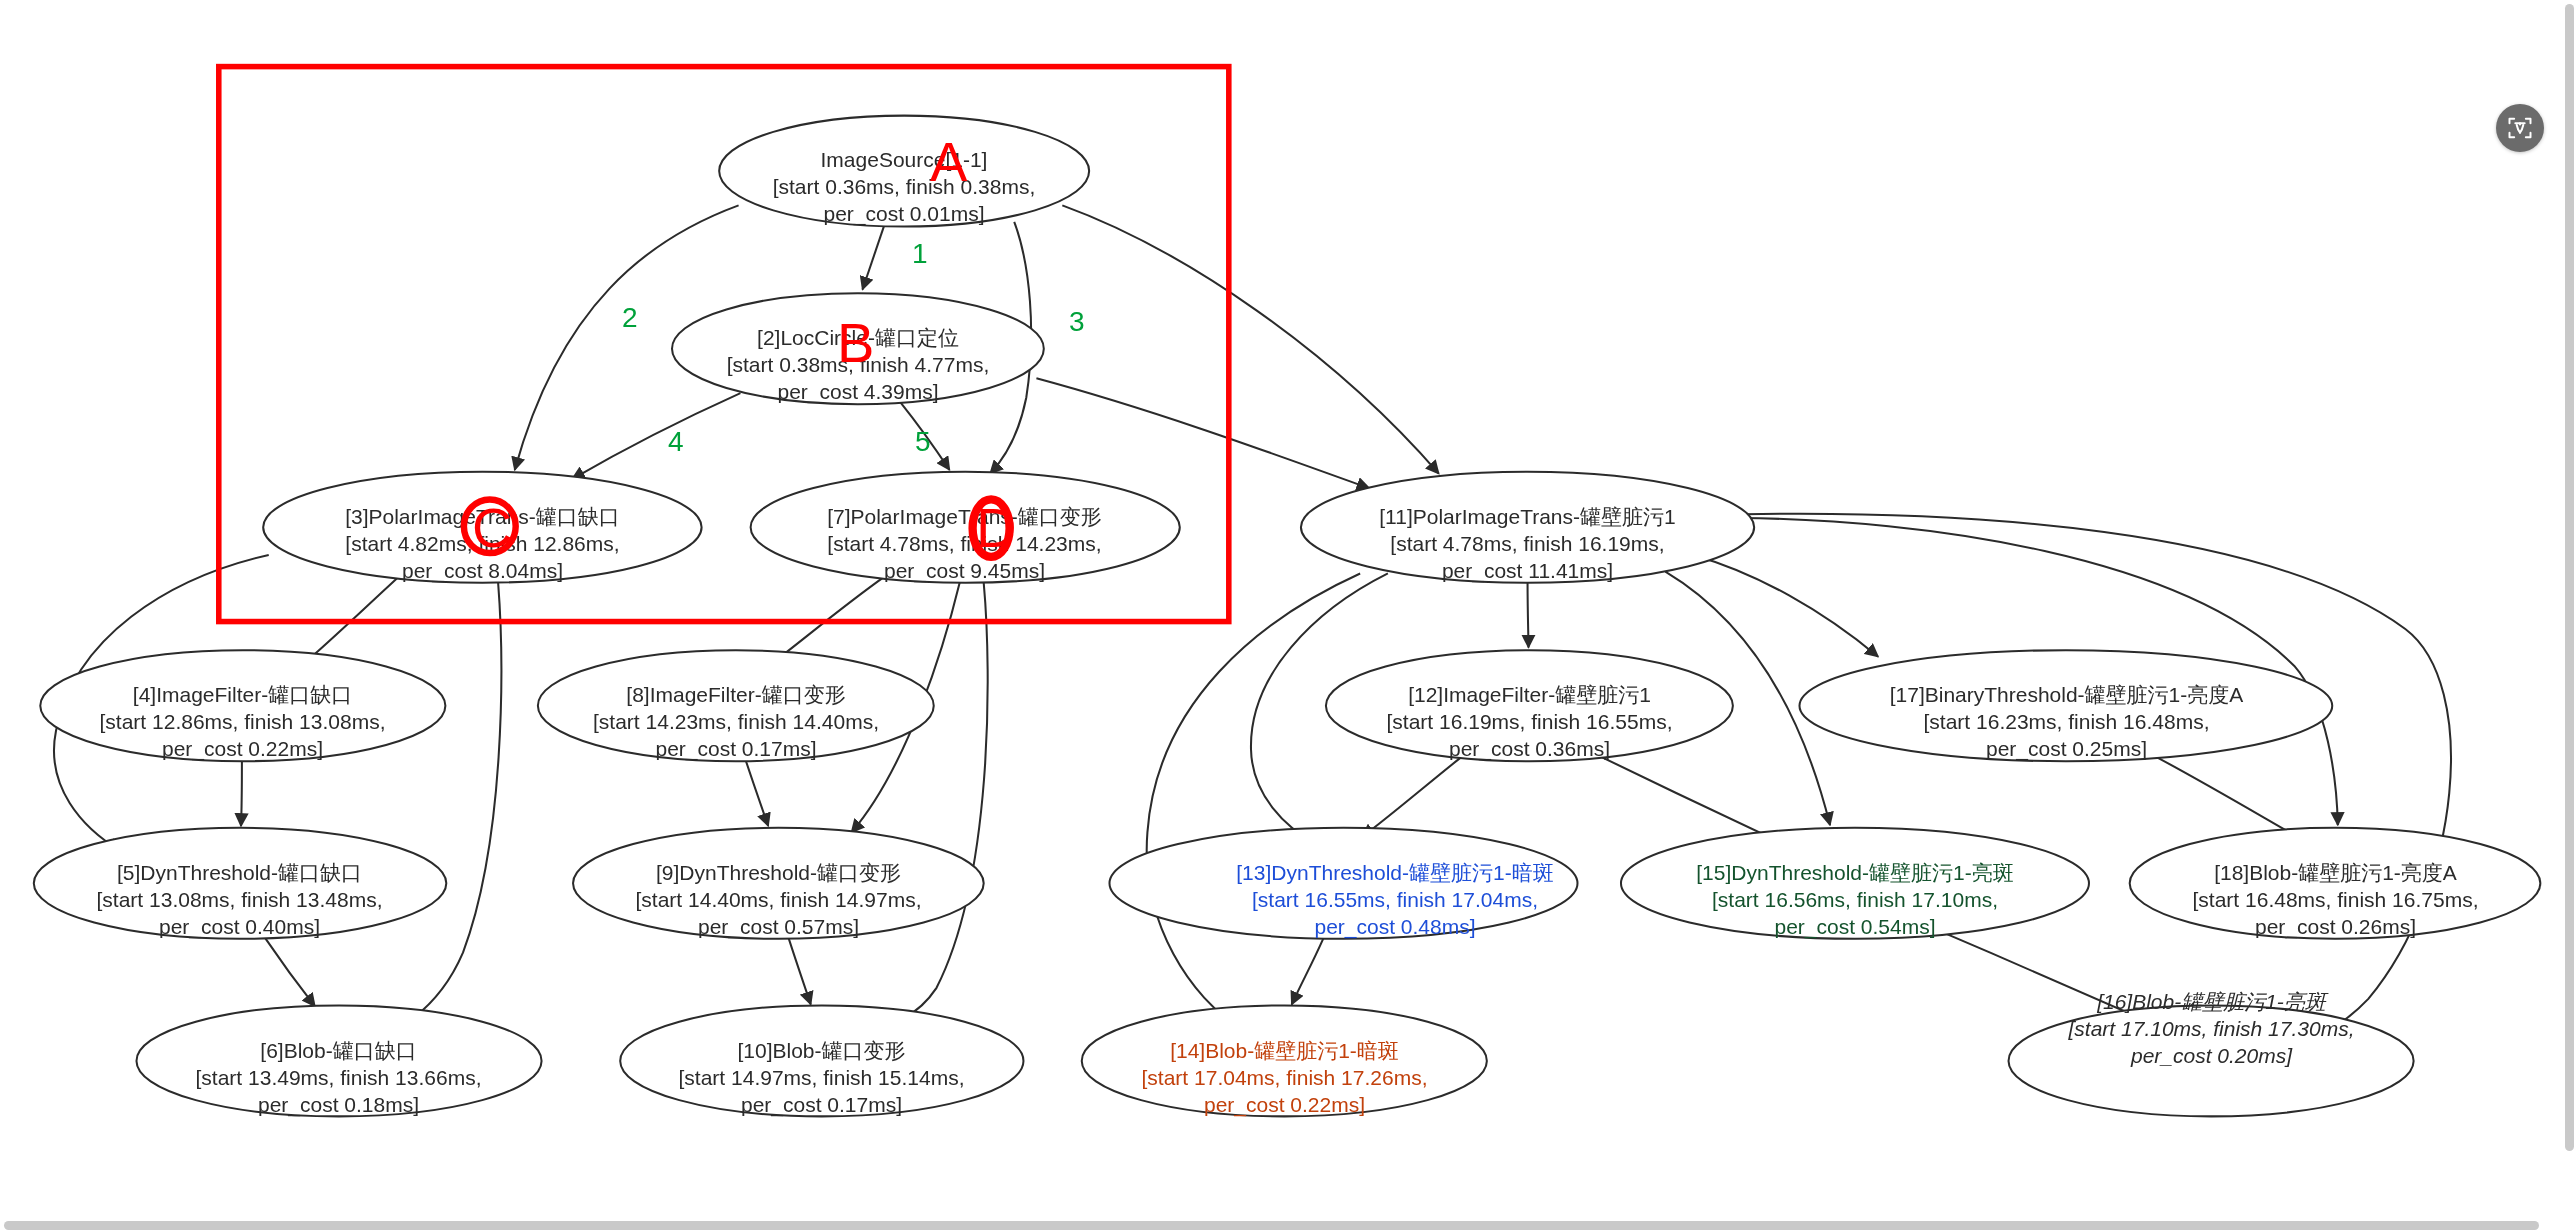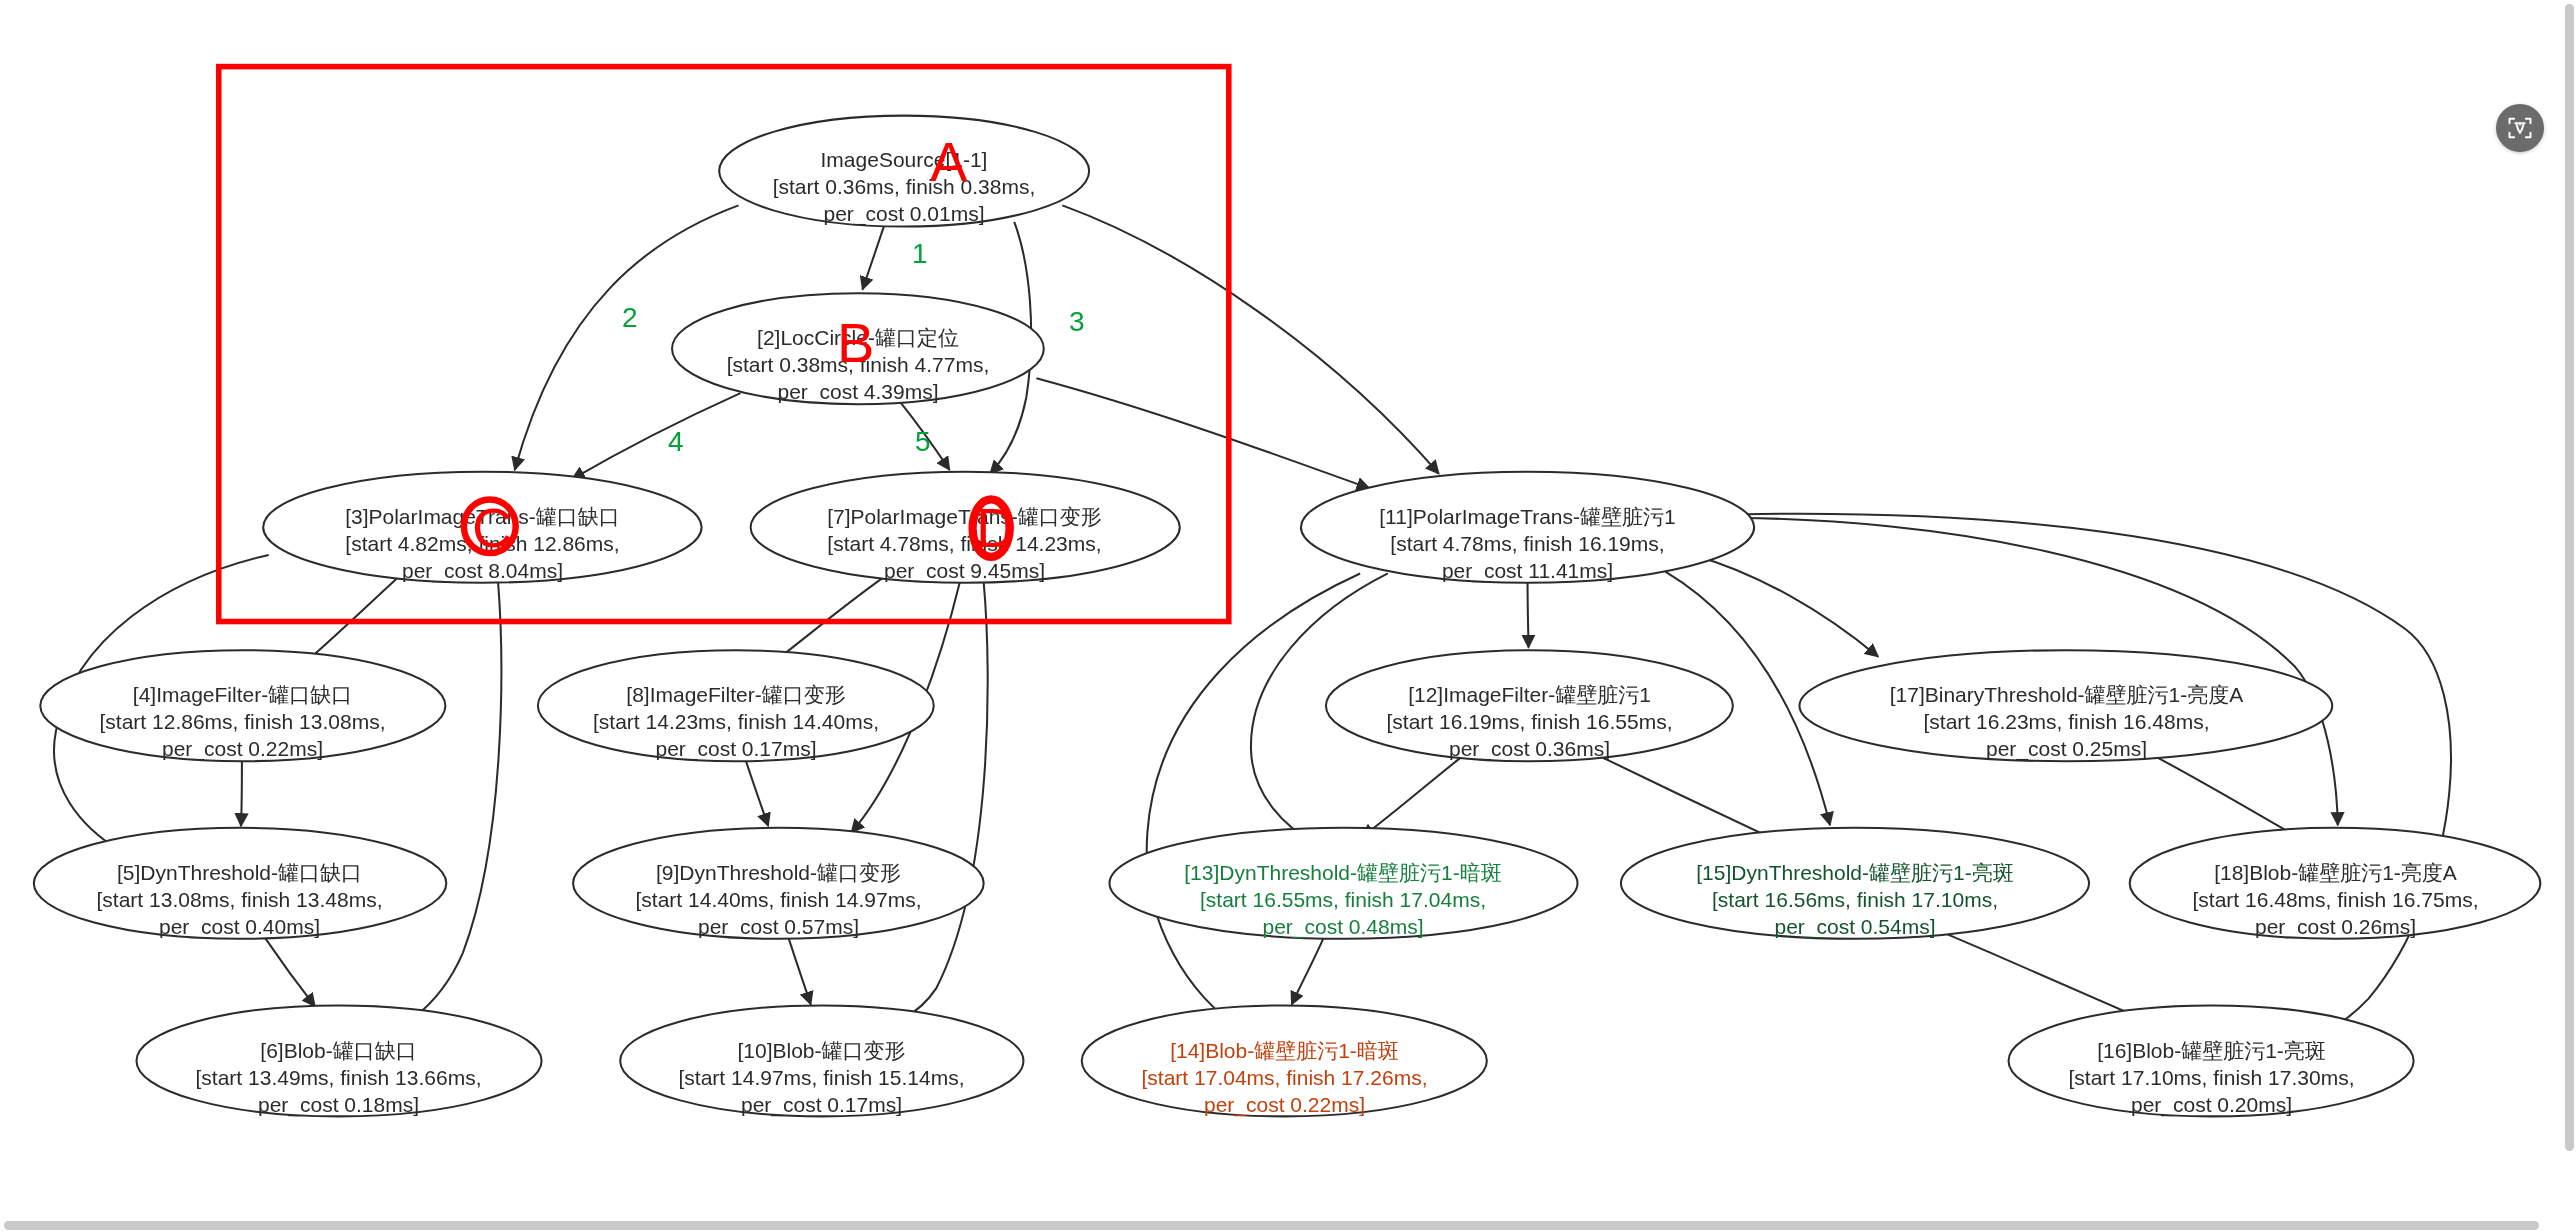--- a/index.html
+++ b/index.html
@@ -254,21 +254,21 @@
     <div class="node-label" style="left: 33px; top: 843px; width: 413px; color: rgb(43, 43, 43);">
       <span class="ln">[5]DynThreshold-罐口缺口</span>
       <span class="ln">[start 13.08ms, finish 13.48ms,</span>
       <span class="ln">per_cost 0.40ms]</span>
     </div>
     <div class="node-label" style="left: 573px; top: 843px; width: 411px; color: rgb(43, 43, 43);">
       <span class="ln">[9]DynThreshold-罐口变形</span>
       <span class="ln">[start 14.40ms, finish 14.97ms,</span>
       <span class="ln">per_cost 0.57ms]</span>
     </div>
-    <div class="node-label" style="left: 1109px; top: 843px; width: 468px; color: #15803d;">
+    <div class="node-label" style="left: 1161px; top: 843px; width: 468px; color: #1d4ed8;">
       <span class="ln">[13]DynThreshold-罐壁脏污1-暗斑</span>
       <span class="ln">[start 16.55ms, finish 17.04ms,</span>
       <span class="ln">per_cost 0.48ms]</span>
     </div>
     <div class="node-label" style="left: 1621px; top: 843px; width: 468px; color: #14532d;">
       <span class="ln">[15]DynThreshold-罐壁脏污1-亮斑</span>
       <span class="ln">[start 16.56ms, finish 17.10ms,</span>
       <span class="ln">per_cost 0.54ms]</span>
     </div>
     <div class="node-label" style="left: 2130px; top: 843px; width: 411px; color: rgb(43, 43, 43);">
@@ -284,21 +284,21 @@
     <div class="node-label" style="left: 620px; top: 1021px; width: 403px; color: rgb(43, 43, 43);">
       <span class="ln">[10]Blob-罐口变形</span>
       <span class="ln">[start 14.97ms, finish 15.14ms,</span>
       <span class="ln">per_cost 0.17ms]</span>
     </div>
     <div class="node-label" style="left: 1082px; top: 1021px; width: 405px; color: #c2410c;">
       <span class="ln">[14]Blob-罐壁脏污1-暗斑</span>
       <span class="ln">[start 17.04ms, finish 17.26ms,</span>
       <span class="ln">per_cost 0.22ms]</span>
     </div>
-    <div class="node-label" style="left: 2009px; top: 1021px; width: 405px; color: rgb(43, 43, 43);">
+    <div class="node-label" style="left: 2009px; top: 972px; width: 405px; color: rgb(43, 43, 43); font-style: italic;">
       <span class="ln">[16]Blob-罐壁脏污1-亮斑</span>
       <span class="ln">[start 17.10ms, finish 17.30ms,</span>
       <span class="ln">per_cost 0.20ms]</span>
     </div>
   </div>
 
 <div id="edge-label-layer">
     <span class="edge-num" style="left: 912px; top: 240px; color: rgb(0, 161, 58);">1</span>
     <span class="edge-num" style="left: 622px; top: 304px; color: rgb(0, 161, 58);">2</span>
     <span class="edge-num" style="left: 1069px; top: 308px; color: rgb(0, 161, 58);">3</span>

